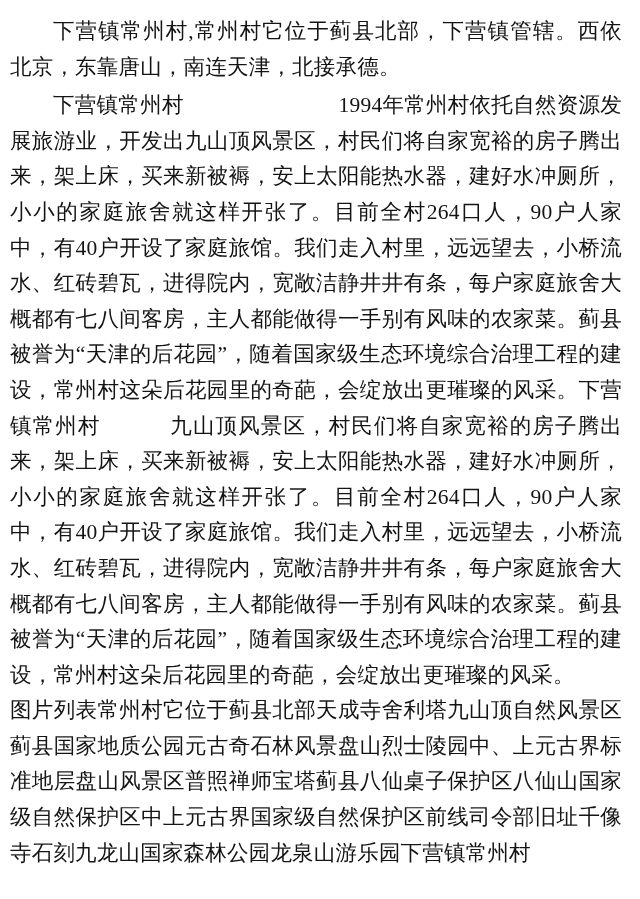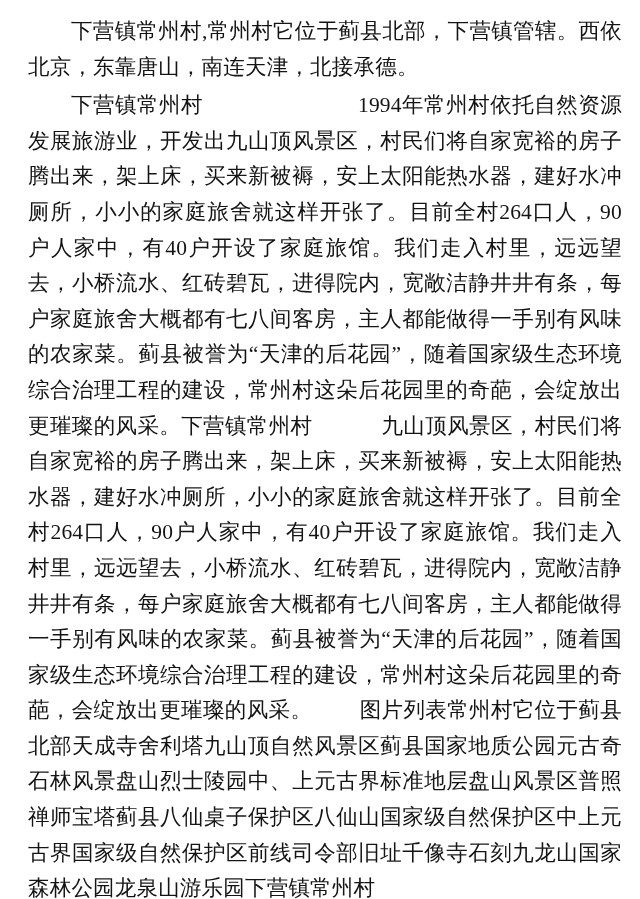--- a/index.html
+++ b/index.html
@@ -11,21 +11,21 @@
     height: 899px;
     background: #ffffff;
     font-family: "Liberation Serif", "DejaVu Serif", serif;
     color: #1a1a1a;
     overflow: hidden;
   }
   .page {
     width: 640px;
     height: 899px;
     box-sizing: border-box;
-    padding: 14px 18px 10px 28px;
+    padding: 14px 18px 10px 10px;
     background: #ffffff;
   }
   .doc-body {
     font-size: 21.5px;
     line-height: 35.6px;
     text-align: justify;
     text-justify: inter-character;
     letter-spacing: 0.2px;
     color: #141414;
   }

